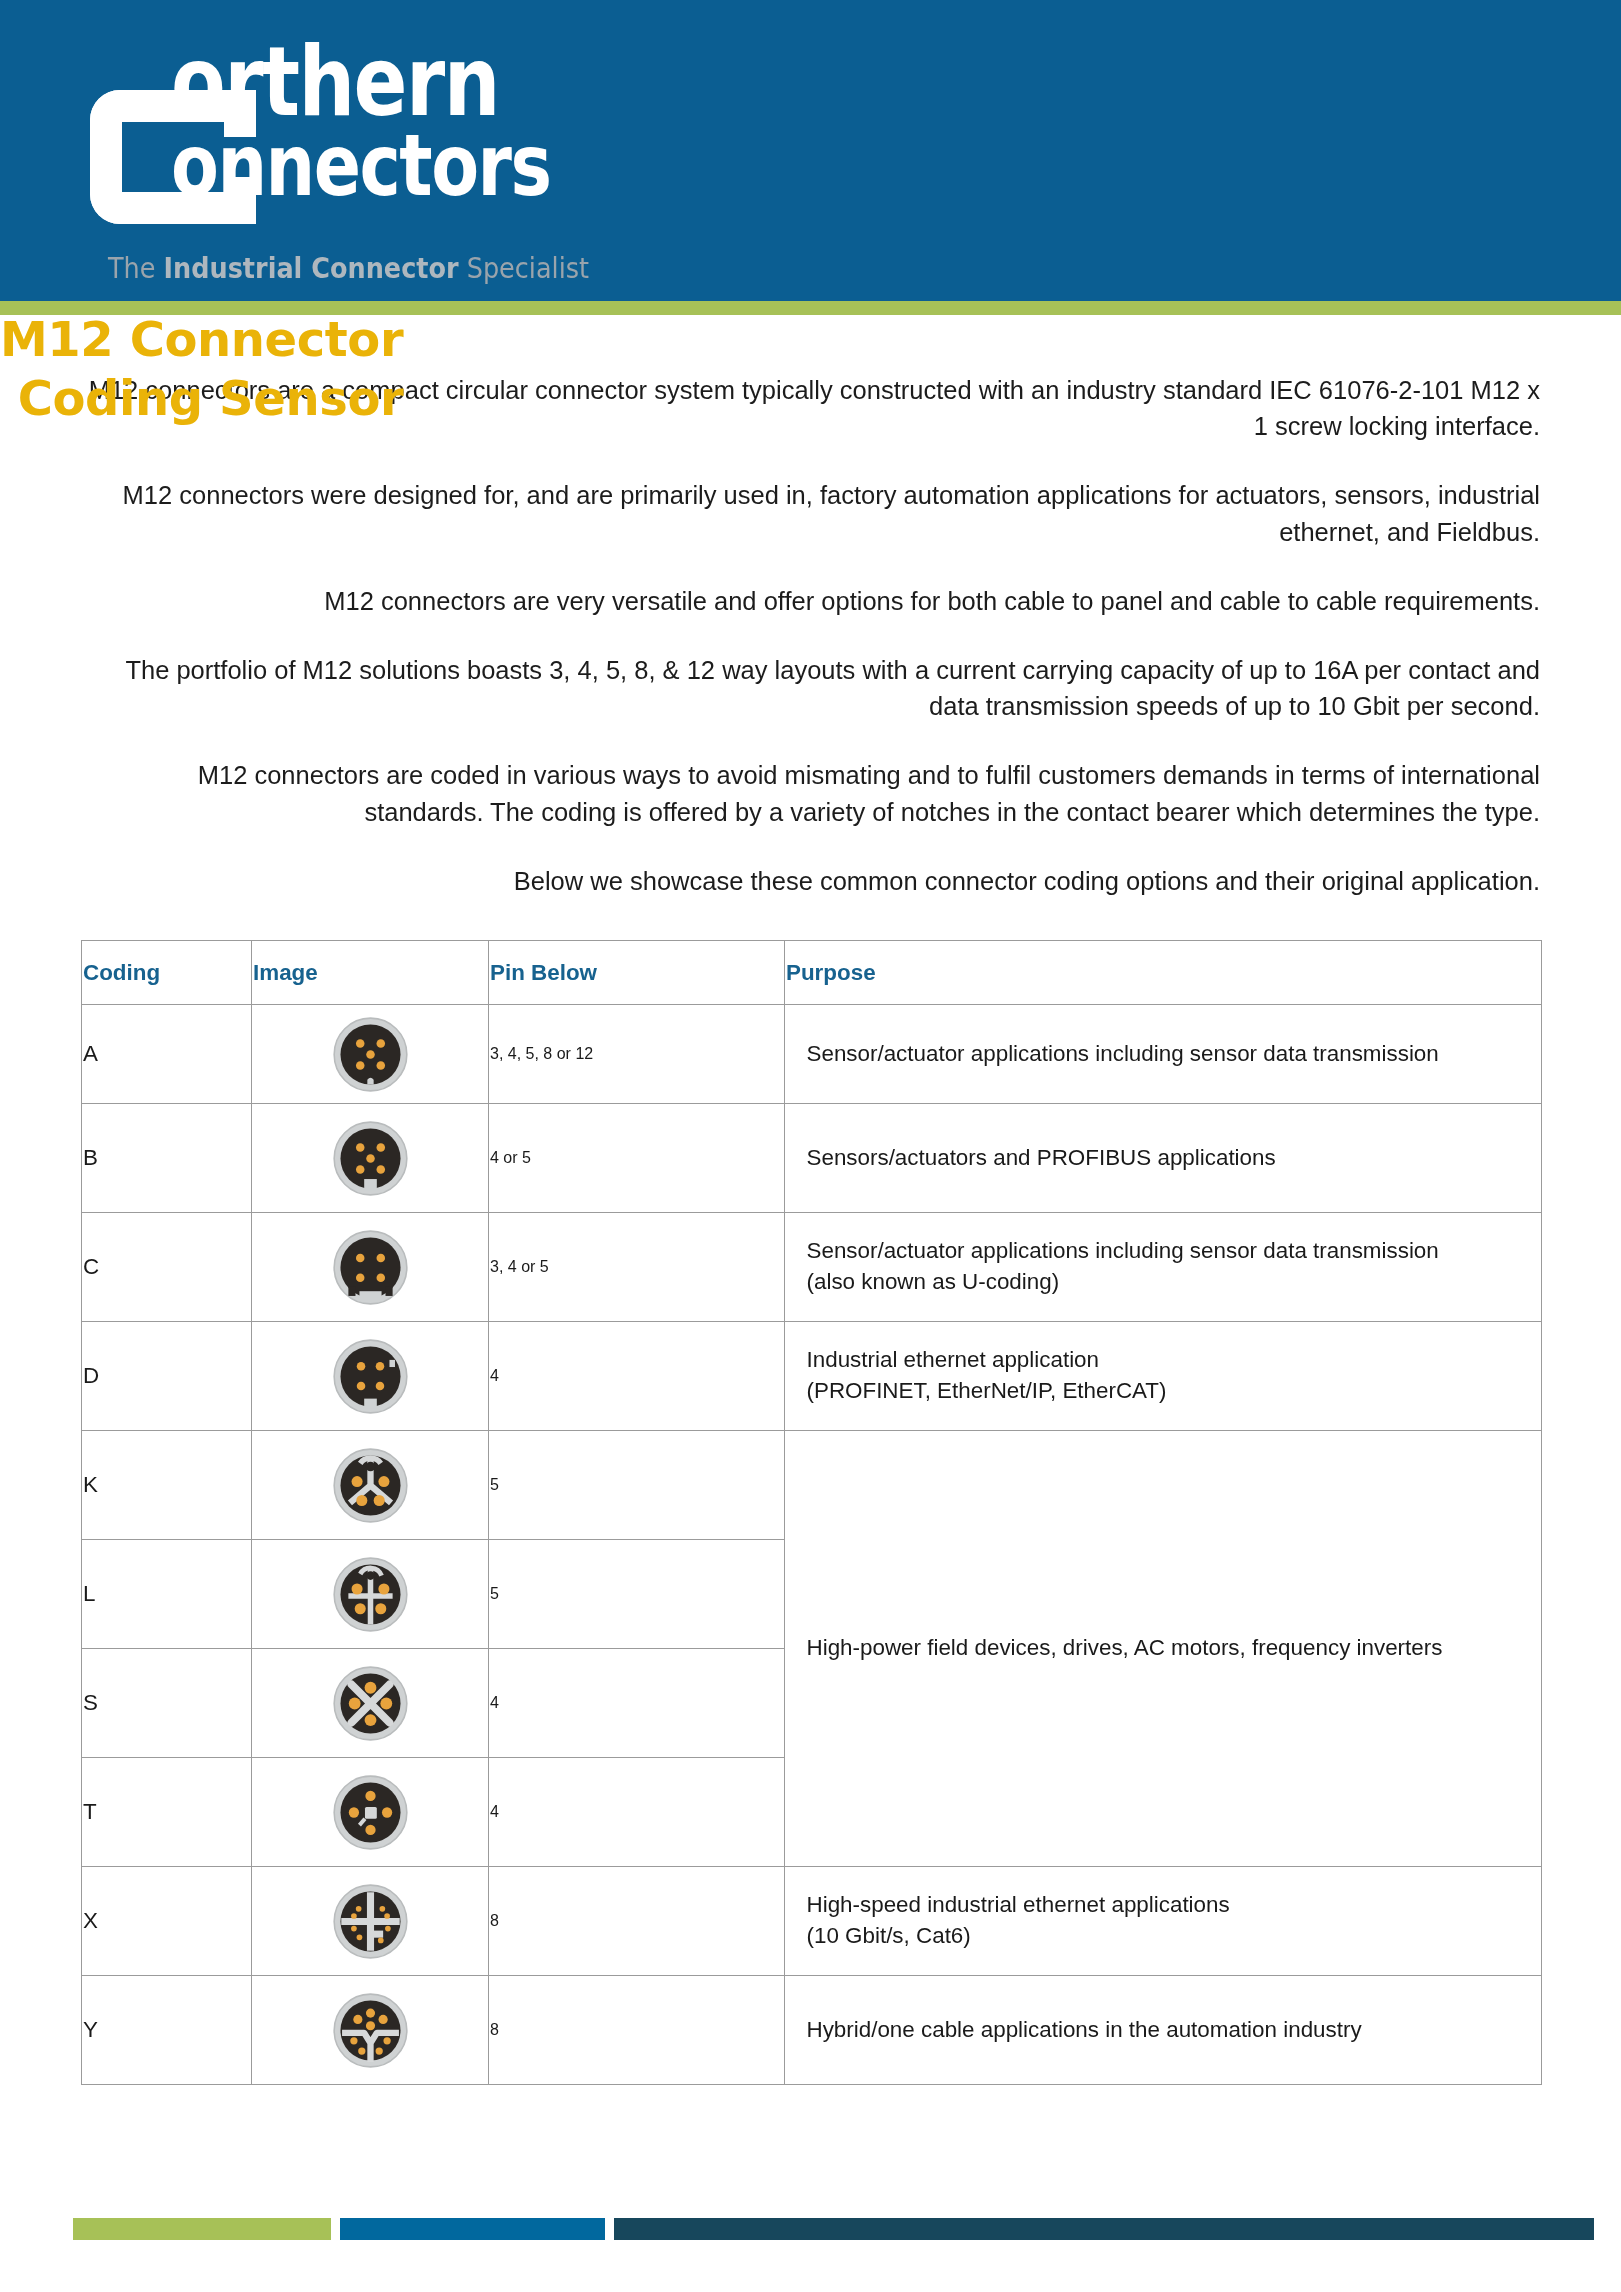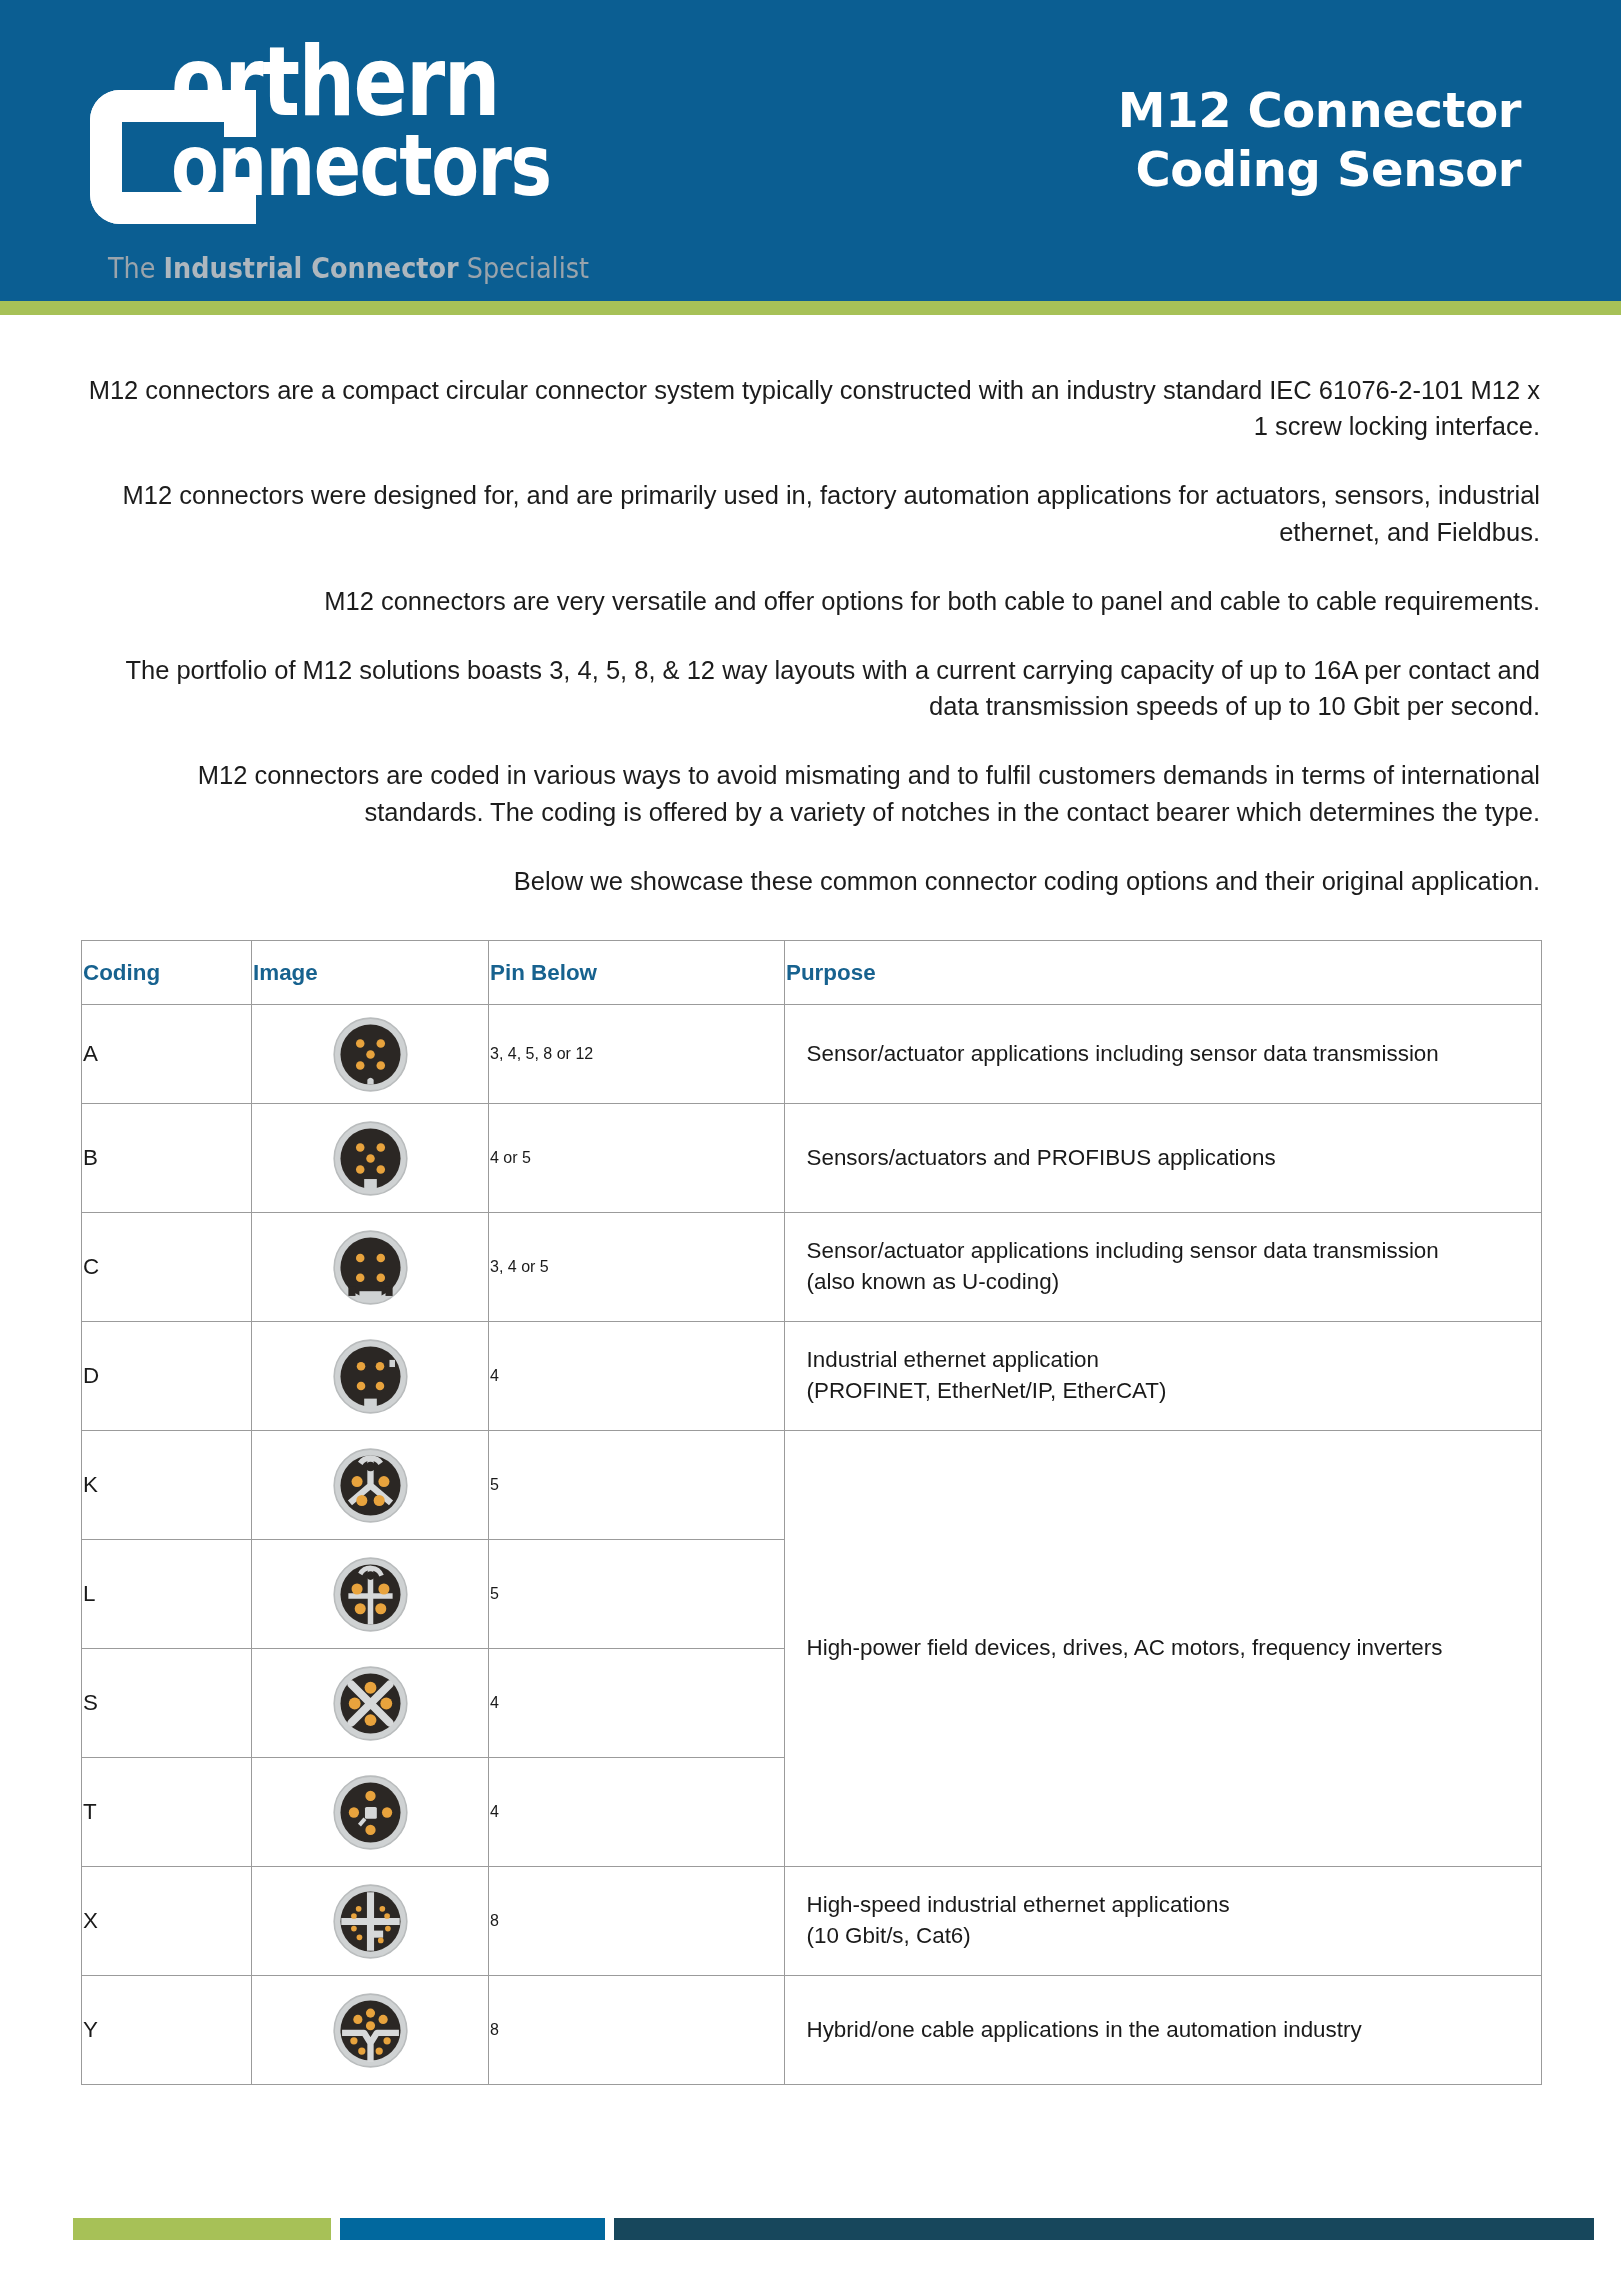--- a/index.html
+++ b/index.html
@@ -15,20 +15,21 @@
 
   
   .header {
     position: relative;
     width: 100%;
     height: 315px;
     background: #0b5e92;
     display: flex;
     align-items: flex-start;
     justify-content: space-between;
+    flex-direction: column;
   }
   .header-accent {
     position: absolute;
     left: 0; right: 0; bottom: 0;
     height: 14.3px;
     background: #a7c157;
   }
 
   .logo-block {
     margin-left: 90px;
@@ -107,21 +108,21 @@
     white-space: nowrap;
     transform: scaleX(0.88);
     transform-origin: left top;
   }
   .logo-tagline b { color: #aeb7be; font-weight: bold; }
 
   .header-title {
     margin-right: 100px;
     margin-top: 81px;
     text-align: right;
-    color: #ffffff;
+    color: #eab308;
     font-family: "DejaVu Sans", sans-serif;
     font-weight: bold;
     font-size: 48px;
     line-height: 1.22;
     letter-spacing: -0.4px;
   }
 
   
   .content {
     padding: 57px 81px 0 81px;

